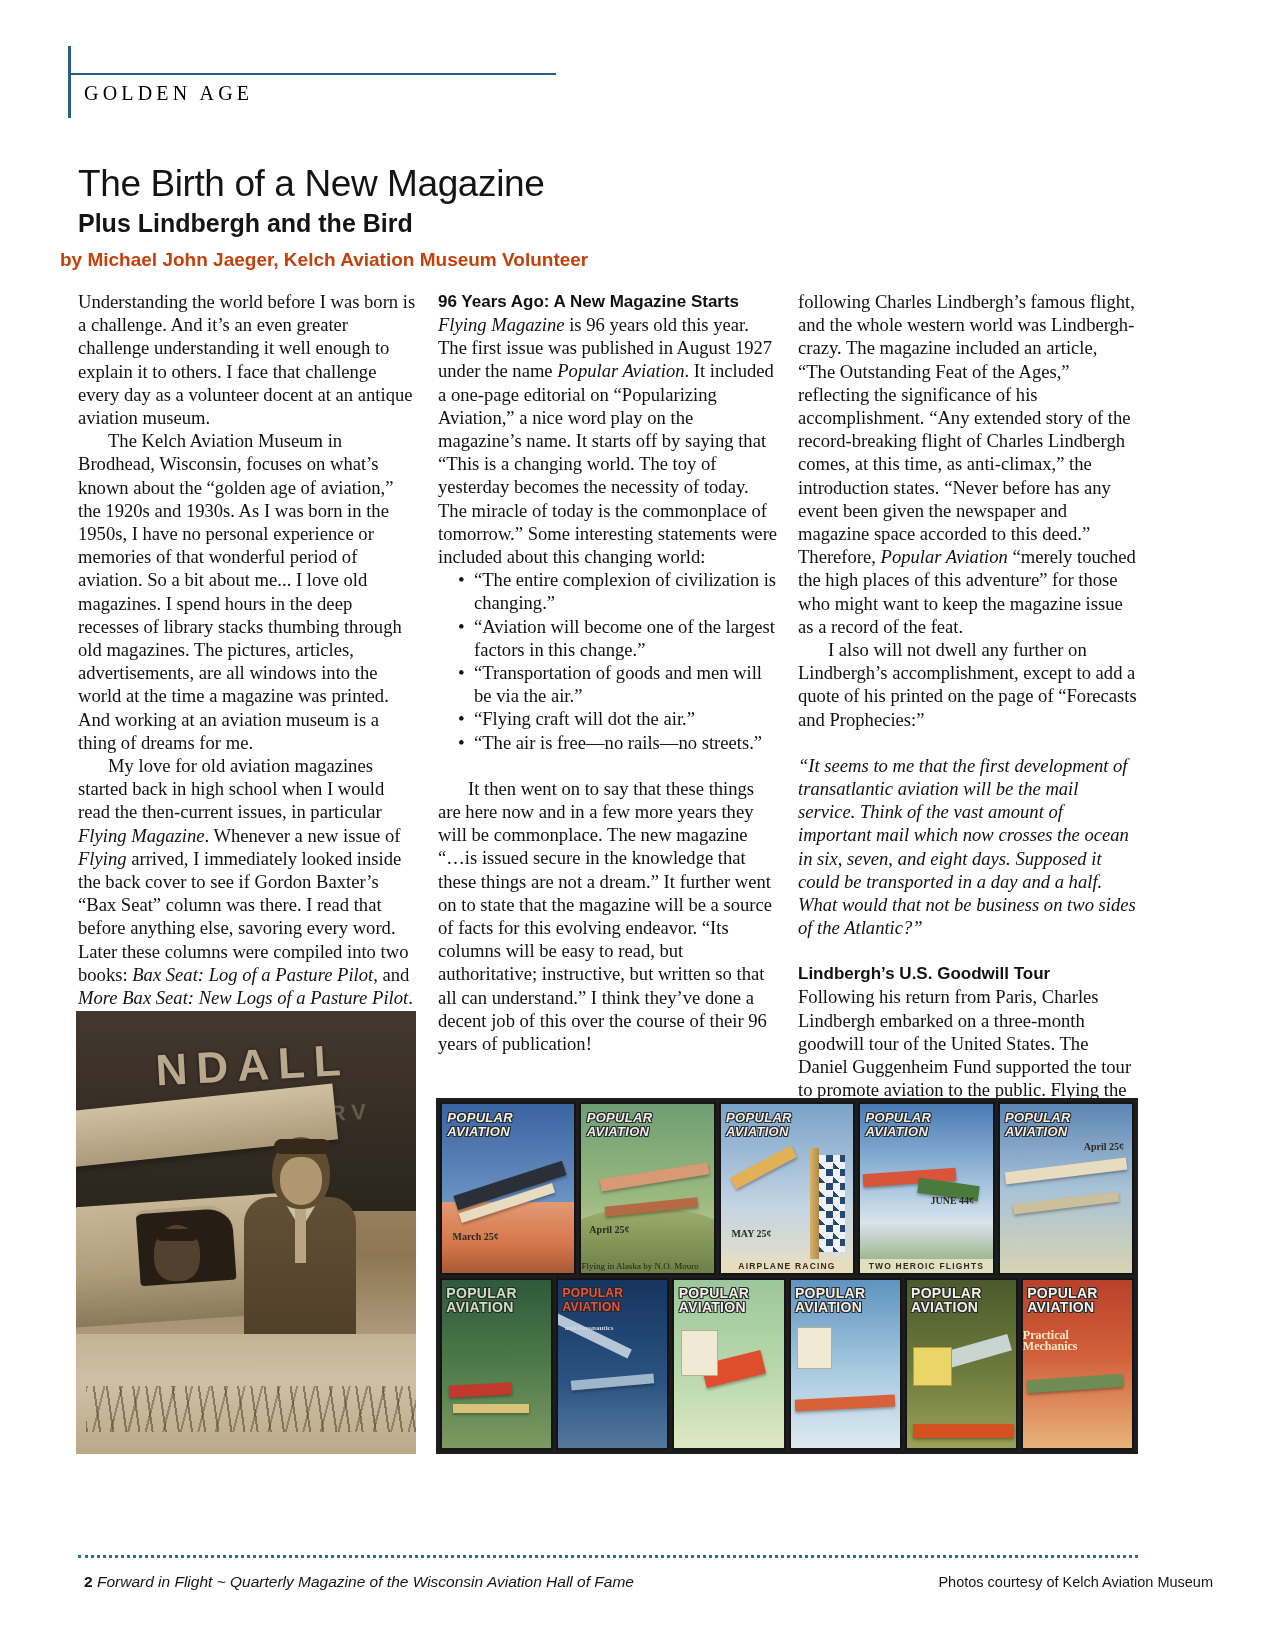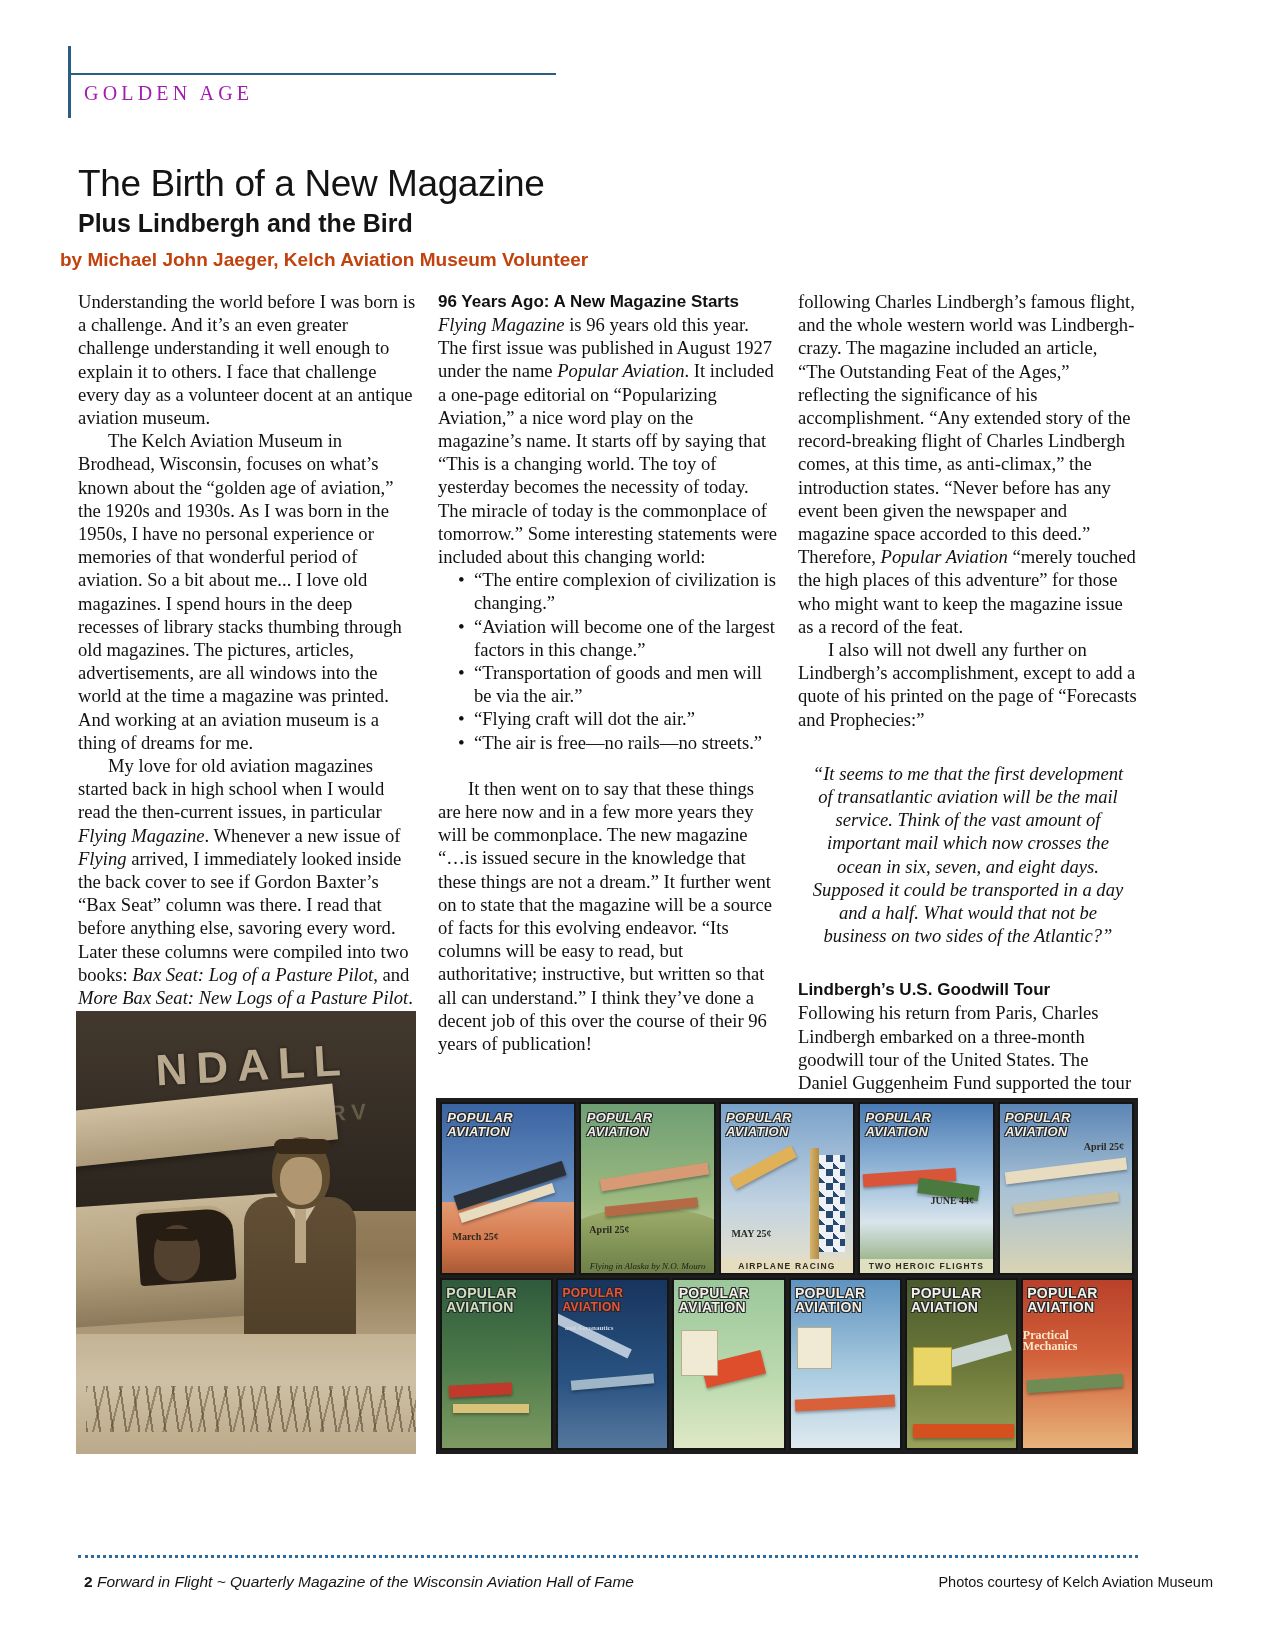--- a/index.html
+++ b/index.html
@@ -47,21 +47,21 @@
     height: 2px;
     background: #2a5d82;
   }
   .kicker-text {
     position: absolute;
     left: 16px;
     top: 36px;
     font-family: "Liberation Serif", serif;
     font-size: 20px;
     letter-spacing: 4.2px;
-    color: #a21caf;
+    color: #000000;
     white-space: nowrap;
   }
 
   
   .headline {
     position: absolute;
     left: 78px;
     top: 163px;
     font-family: "Liberation Sans", sans-serif;
     font-weight: normal;
@@ -110,22 +110,21 @@
   .col .sechead {
     font-family: "Liberation Sans", sans-serif;
     font-weight: bold;
     font-size: 17px;
     line-height: 23px;
     margin: 0;
   }
   .col em { font-style: italic; }
   .col .pullquote {
     font-style: italic;
-    margin: 8px;
-    text-align: center;
+    margin: 0;
   }
   .col .gap { height: 23px; }
 
   ul.bullets {
     margin: 0;
     padding: 0 0 0 22px;
     list-style: none;
   }
   ul.bullets li {
     position: relative;
@@ -340,23 +339,22 @@
     font-family: "Liberation Serif", serif;
     font-weight: bold;
     font-size: 10px;
     line-height: 11px;
     color: #2b2a20;
     z-index: 4;
   }
   .cover .caption-small {
     position: absolute;
     left: 0; right: 0; bottom: 2px;
-    text-align: center;
+    text-align: left;
     font-family: "Liberation Serif", serif;
-    font-style: italic;
     font-size: 9px;
     color: #1f1f18;
     z-index: 4;
   }
 
   
   .sky-blue   { background: linear-gradient(180deg,#3a63a2 0%, #6d95c4 60%, #cbd9e8 100%); }
   .sky-teal   { background: linear-gradient(180deg,#6f9e74 0%, #9ab97f 55%, #d4cfa4 100%); }
   .sky-pale   { background: linear-gradient(180deg,#7aa2c9 0%, #c3d4e2 60%, #e8e0c6 100%); }
   .sky-cloud  { background: linear-gradient(180deg,#4a7ab4 0%, #9fc0dd 45%, #d9e4ec 70%, #8aa86f 100%); }

